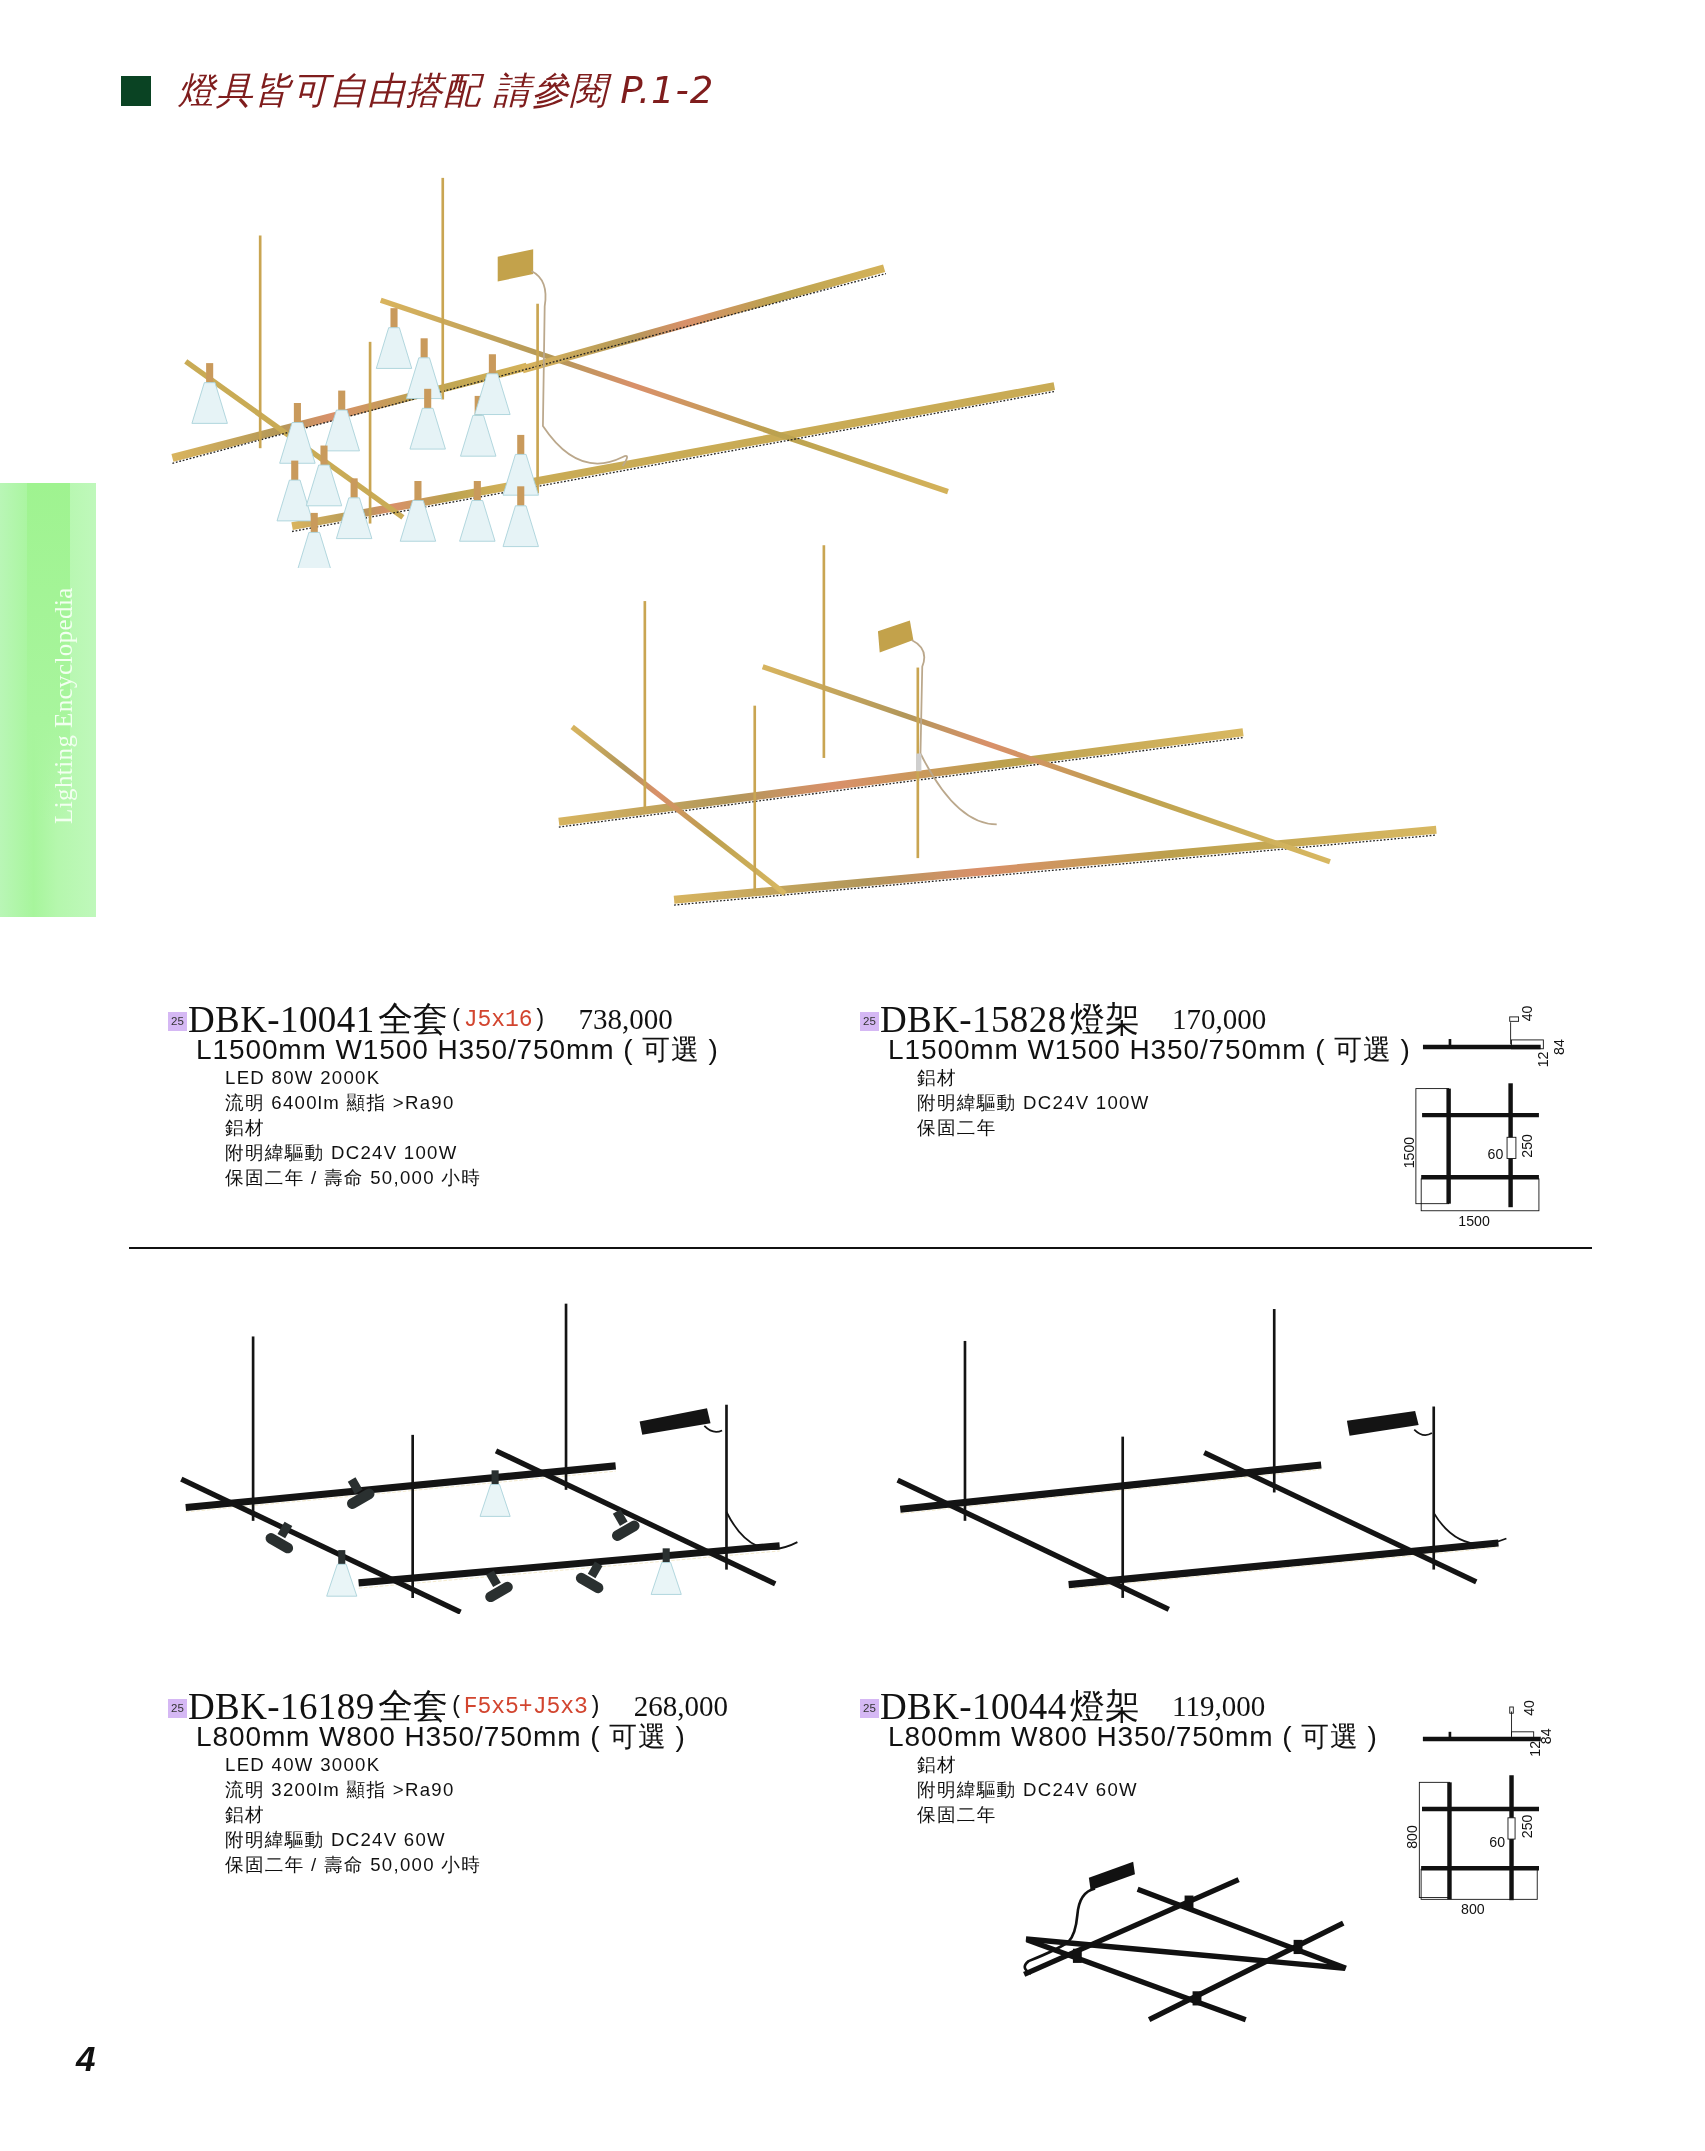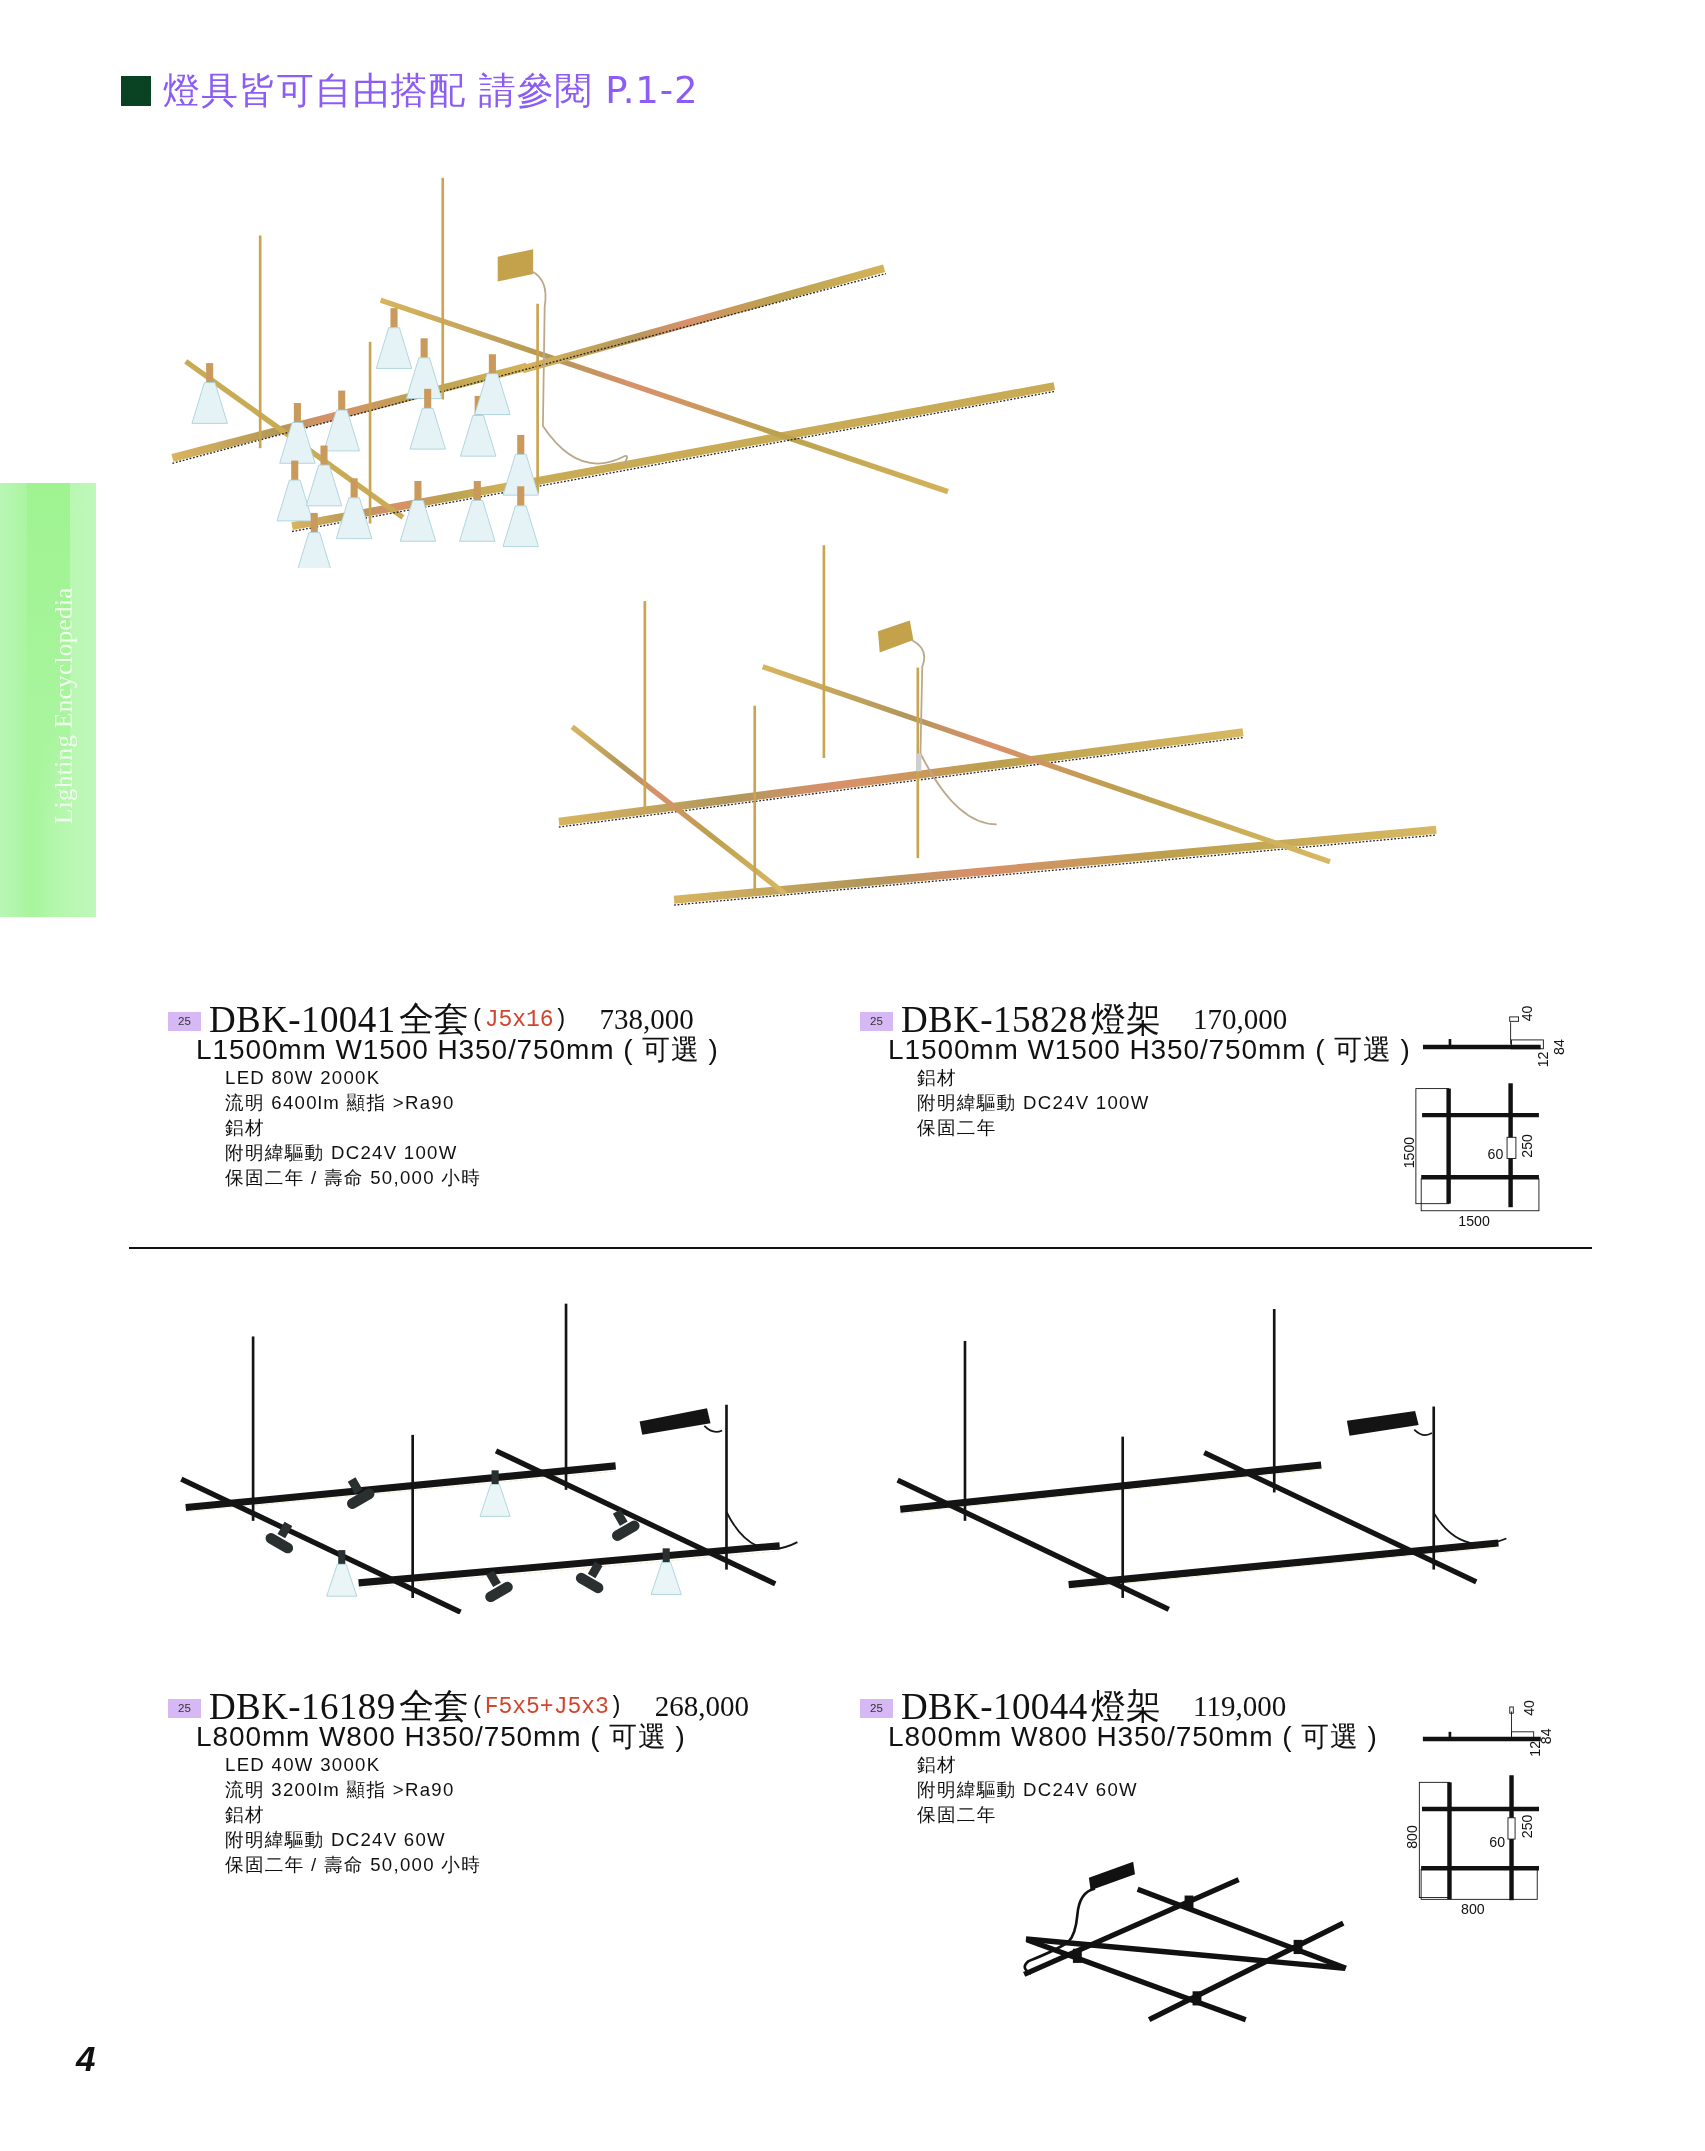--- a/index.html
+++ b/index.html
@@ -2,37 +2,37 @@
 <html style="font-size:14px"><head>
 <meta charset="utf-8">
 <style>
   html, body { margin:0; padding:0; background:#ffffff; }
   body { width:1705px; height:2151px; position:relative; overflow:hidden;
          font-family:"Liberation Sans", "DejaVu Sans", sans-serif; color:#111; }
   .abs { position:absolute; }
 
   
   .hdr-square { left:121px; top:76px; width:30px; height:30px; background:#0a4323; }
-  .hdr-title { left:163px; top:69px; font-size:37px; line-height:44px; color:#8b5cf6; white-space:nowrap; letter-spacing:0.9px;
-               font-family:"DejaVu Sans", sans-serif; }
+  .hdr-title { left:178px; top:69px; font-size:37px; line-height:44px; color:#7f1d1d; white-space:nowrap; letter-spacing:0.9px;
+               font-family:"DejaVu Sans", sans-serif;font-style:italic; }
 
   
   .sidebar { left:0; top:483px; width:96px; height:434px;
              background:linear-gradient(90deg,#b9f6b6 0%,#a7f59c 35%,#b5f7ad 60%,#bff8bb 100%); overflow:hidden; }
   .sidebar .flame { position:absolute; left:26.6px; top:0; width:43px; height:337px;
                     background:linear-gradient(180deg,#9ff390,#a8f59d 70%,rgba(180,247,170,0)); border-radius:0 0 26.6px 26.6px; }
   .sidebar-text { position:absolute; left:55px; top:13.3px; width:26.6px; height:328px; }
   .sidebar-text span { position:absolute; left:0; bottom:0; transform-origin:left bottom; transform:rotate(-90deg) translate(0, 23px);
                        white-space:nowrap; font-family:"Liberation Serif", "DejaVu Serif", serif; font-size:25px; color:#f2fff0; letter-spacing:0.4px; }
 
   
   .prod { position:absolute; }
   .prod-head { display:flex; align-items:center; white-space:nowrap; height:35px; }
-  .badge { width:33px; height:19.5px; background:#d5b8f4; color:#333; font-size:11.5px; font-family:"Liberation Sans Narrow","Liberation Sans",sans-serif;
-           display:flex; align-items:center; justify-content:center; margin-right:8px; margin-top:3.5px; }
+  .badge { width:19px; height:19.5px; background:#d5b8f4; color:#333; font-size:11.5px; font-family:"Liberation Sans Narrow","Liberation Sans",sans-serif;
+           display:flex; align-items:center; justify-content:center; margin-right:1px; margin-top:3.5px; }
   .model { font-family:"Liberation Serif","DejaVu Serif",serif; font-size:37px; letter-spacing:0.4px; color:#111; }
   .kind { font-family:Liberation Mono, monospace; font-size:35px; margin-left:3.5px; color:#111; }
   .combo { font-family:Liberation Mono, monospace; font-size:23px; color:#111; margin-left:1.8px; }
   .combo .inner { color:#d2452f; }
   .price { font-family:"Liberation Serif","DejaVu Serif",serif; font-size:29px; margin-left:32px; color:#111; }
   .dims { margin-left:28px; font-size:28px; line-height:26.6px; letter-spacing:0.9px; white-space:nowrap; color:#111; }
   .specs { margin-left:57px; margin-top:1.8px; }
   .specs div { font-size:18.6px; line-height:25px; letter-spacing:1.3px; white-space:nowrap; color:#111; }
 
   

